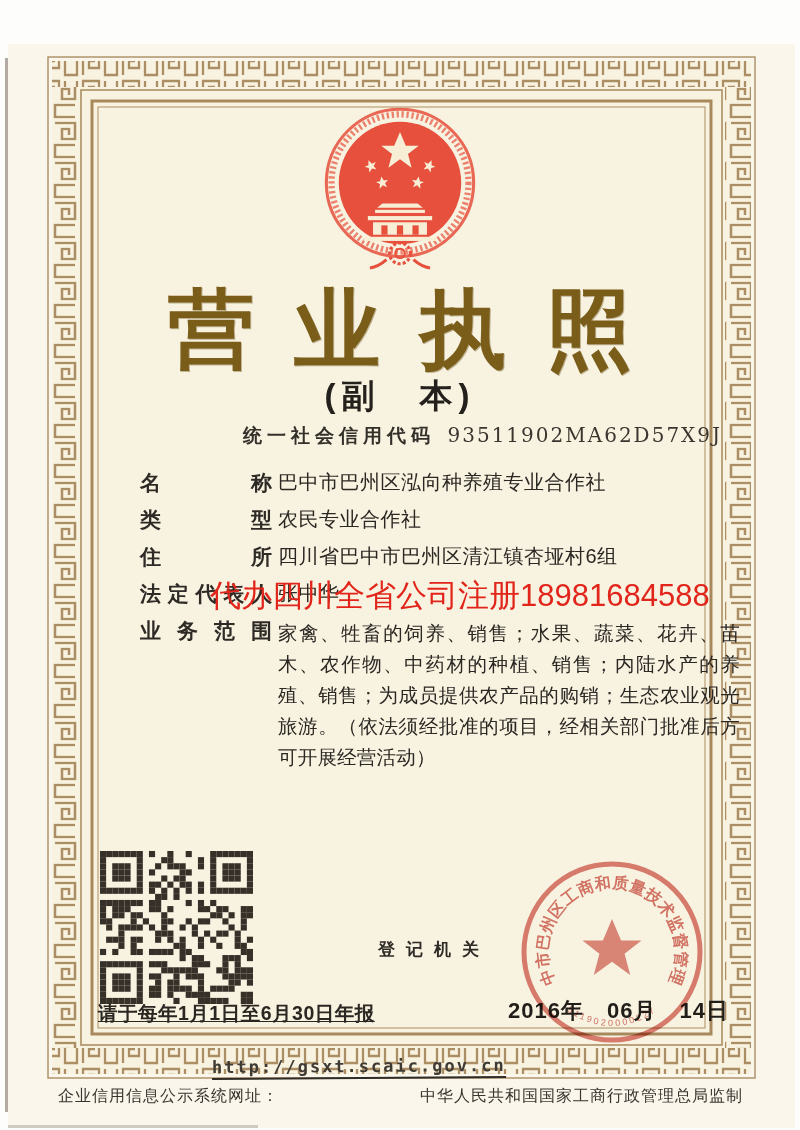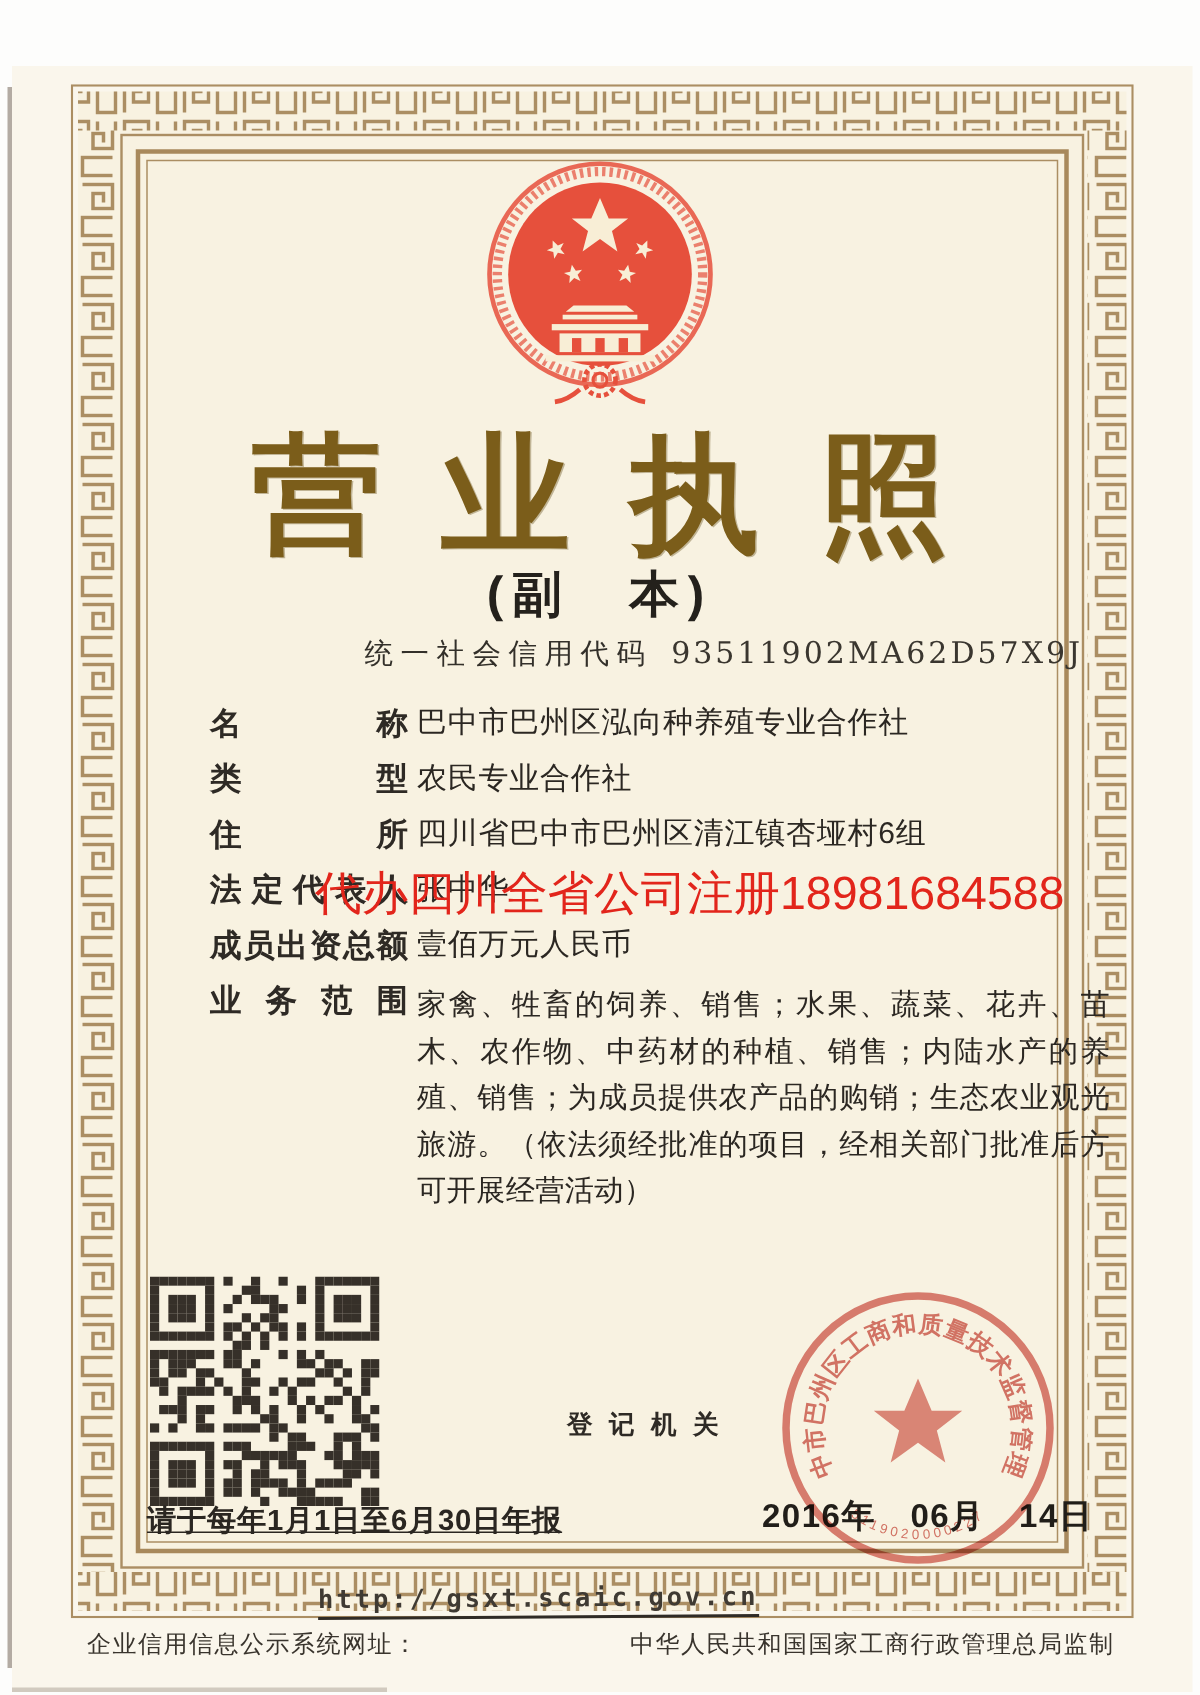--- a/index.html
+++ b/index.html
@@ -13,21 +13,21 @@
   .scan-edge-left{position:absolute;left:5px;top:58px;width:3px;height:1054px;background:rgba(88,72,55,.45);}
   .scan-edge-bottom{position:absolute;left:8px;bottom:2px;width:250px;height:3px;background:rgba(88,72,55,.25);}
   svg.frame{position:absolute;left:0;top:0;z-index:1;}
   .emblem{position:absolute;left:322px;top:104px;width:156px;height:166px;z-index:2;}
   .title{position:absolute;left:0;top:272px;width:100%;text-align:center;z-index:2;
          font-size:86px;font-weight:900;color:var(--gold);letter-spacing:40px;padding-left:40px;box-sizing:border-box;
          text-shadow:1px 1px 0 rgba(90,65,10,.35);}
   .subtitle{position:absolute;left:0;top:374px;width:100%;text-align:center;z-index:2;
             font-size:33px;font-weight:600;color:#24211c;letter-spacing:6px;}
   .credit-line{position:absolute;left:243px;top:423px;z-index:2;white-space:nowrap;color:#33302a;}
-  .credit-label{font-size:19px;font-weight:400;letter-spacing:5px;text-align:right;}
+  .credit-label{font-size:19px;font-weight:700;letter-spacing:5px;text-align:right;}
   .credit-code{font-family:"DejaVu Serif","Liberation Serif",serif;font-size:20px;letter-spacing:2px;margin-left:8px;color:#3a362f;}
   .fields{position:absolute;left:140px;top:470px;width:600px;z-index:2;}
   .frow{display:flex;align-items:flex-start;margin-bottom:12px;}
   .frow.last{margin-top:6px;}
   .flabel{flex:0 0 132px;width:132px;font-size:21px;font-weight:700;color:var(--ink);
           text-align:justify;text-align-last:justify;line-height:25px;}
   .fvalue{margin-left:6px;font-size:20px;color:#2b2722;line-height:25px;letter-spacing:.5px;}
   .fvalue.scope{font-size:19.5px;line-height:31px;width:470px;letter-spacing:.2px;text-align:justify;}
   .fvalue.date{letter-spacing:2px;}
   .watermark{position:absolute;left:210px;top:575px;z-index:9;white-space:nowrap;
@@ -134,24 +134,20 @@
       <span class="flabel">类型</span>
       <span class="fvalue">农民专业合作社</span>
     </div>
     <div class="frow">
       <span class="flabel">住所</span>
       <span class="fvalue">四川省巴中市巴州区清江镇杏垭村6组</span>
     </div>
     <div class="frow">
       <span class="flabel">法定代表人</span>
       <span class="fvalue">张中华</span>
-    </div>
-    <div class="frow">
-      <span class="flabel">成员出资总额</span>
-      <span class="fvalue">壹佰万元人民币</span>
     </div>
     <div class="frow last">
       <span class="flabel">业务范围</span>
       <span class="fvalue scope">家禽、牲畜的饲养、销售；水果、蔬菜、花卉、苗木、农作物、中药材的种植、销售；内陆水产的养殖、销售；为成员提供农产品的购销；生态农业观光旅游。（依法须经批准的项目，经相关部门批准后方可开展经营活动）</span>
     </div>
   </div>
 
   <div class="watermark">代办四川全省公司注册18981684588</div>
 
   <svg class="qr" id="qr" viewBox="0 0 153 153">

